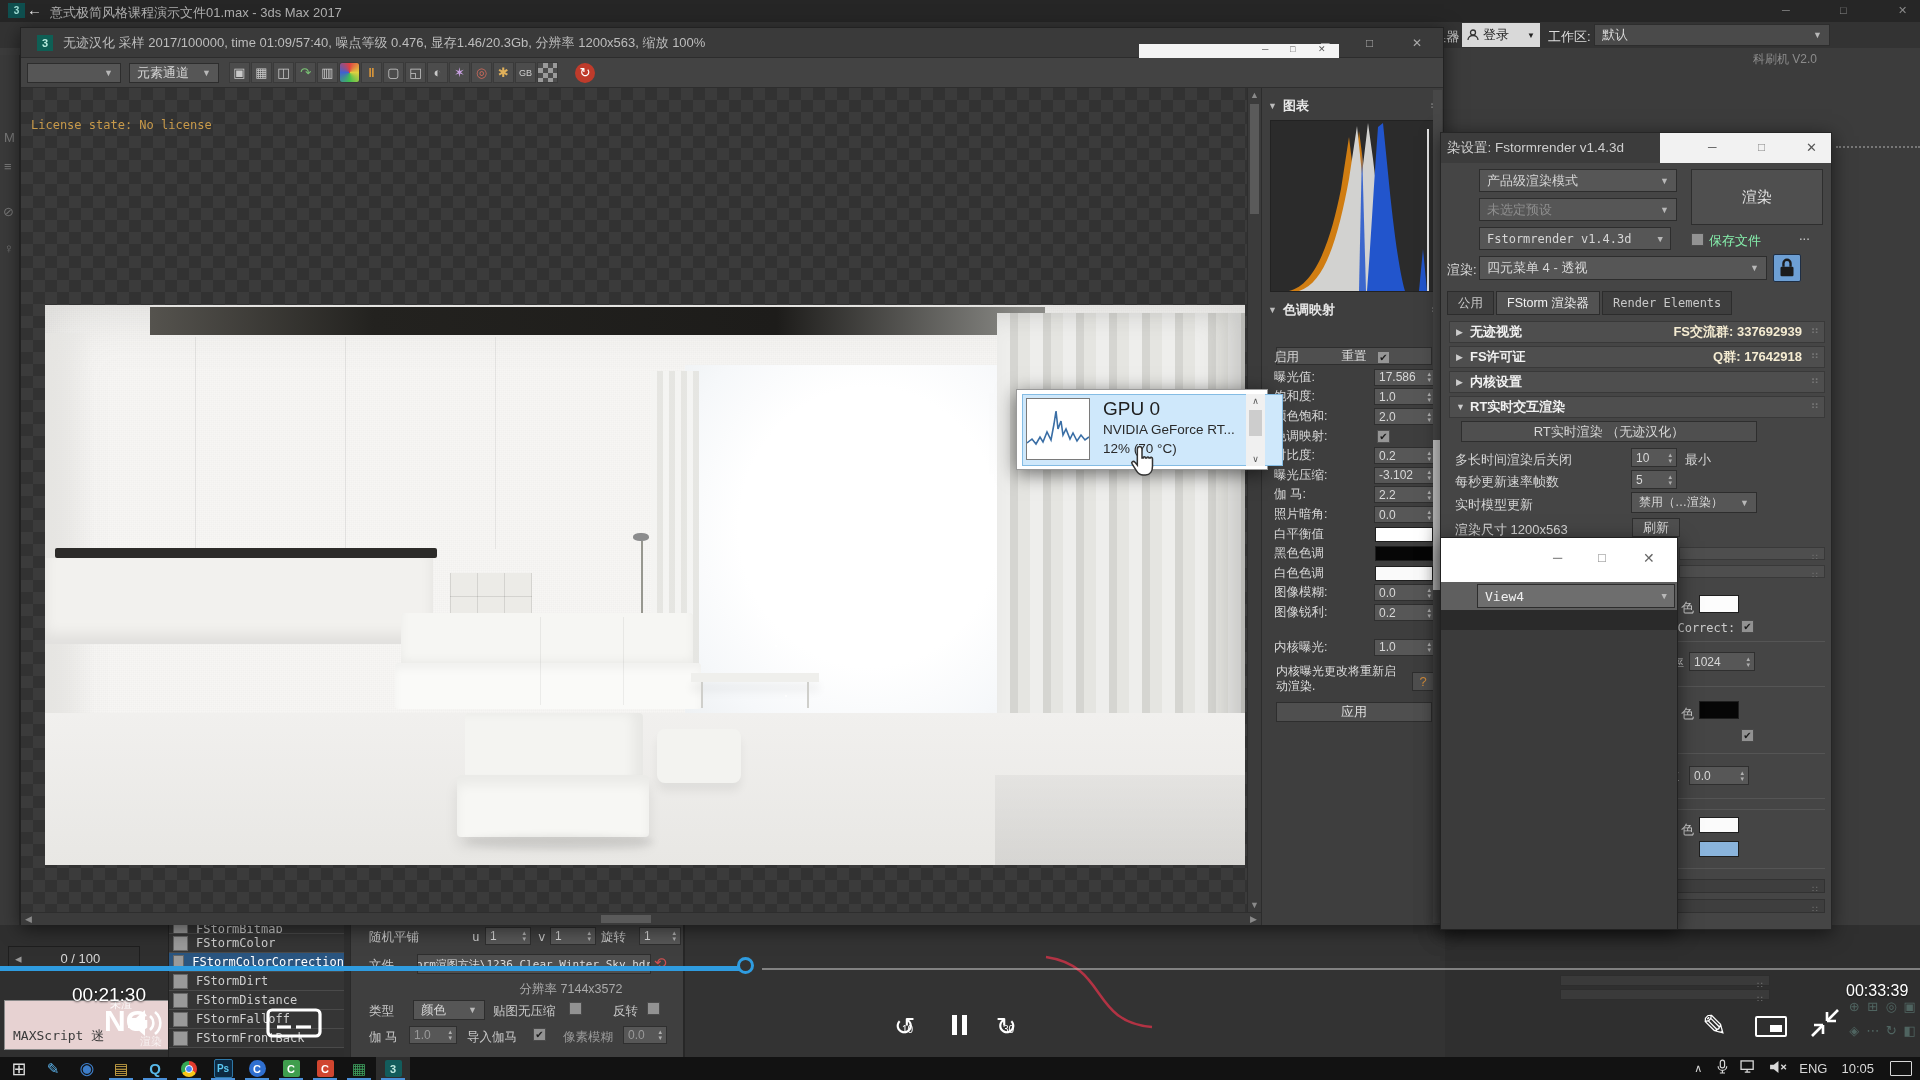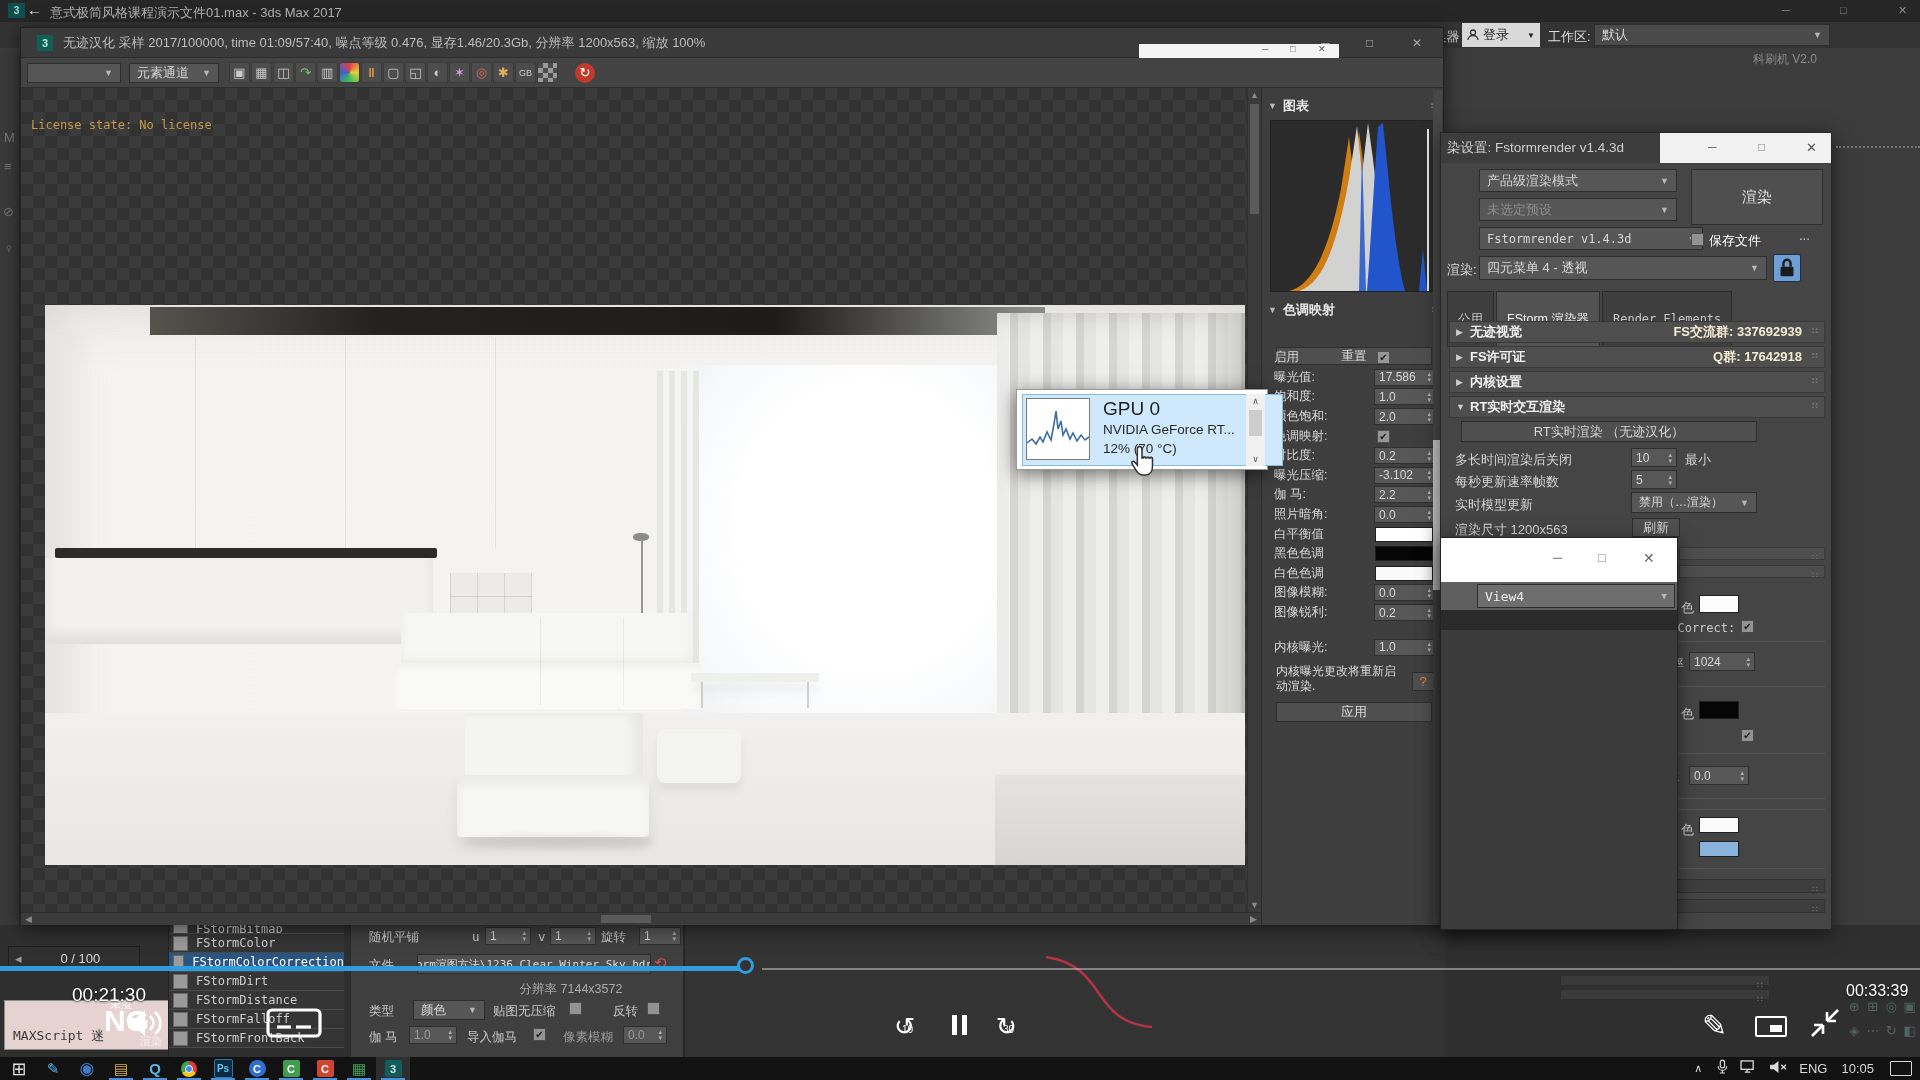--- a/index.html
+++ b/index.html
@@ -38,21 +38,21 @@
   .tm-row.mt{margin-top:15px;}
   .tm-row .val{width:62px;height:17px;}
   .t-check .val{width:13px;height:13px;background:#969696;border:1px solid #4f4f4f;color:#1c1c1c;
      font-size:10px;line-height:12px;text-align:center;padding:0;margin-right:46px;display:block;}
   .tm-row .sw{width:56px;height:13px;margin-right:3px;border:1px solid #1f1f1f;}
   
   .roll{position:relative;height:20px;background:#4e4e4e;border:1px solid #393939;color:#f2f2f2;
     display:flex;align-items:center;font-weight:bold;margin-bottom:3px;padding:0 6px;font-size:13px;}
   .roll .ra{width:14px;font-size:9px;color:#ccc;font-weight:normal;}
   .roll .rr{margin-left:auto;margin-right:16px;color:#f5ecd2;}
-  .tab{height:22px;padding:16px 10px;background:#3e3e3e;border:1px solid #2c2c2c;display:flex;align-items:center;color:#c8c8c8;margin-right:2px;font-size:12.5px;}
+  .tab{height:22px;padding:0 10px;background:#3e3e3e;border:1px solid #2c2c2c;display:flex;align-items:center;color:#c8c8c8;margin-right:2px;font-size:12.5px;}
   .tab.active{background:#525252;color:#f2f2f2;}
   .tab.mono{font-family:"DejaVu Sans Mono",monospace;font-size:12px;}
   
   .mat-row{position:relative;height:18px;display:flex;align-items:center;border-bottom:1px solid #4a4a4a;
     background:#353535;color:#cfcfcf;font-family:"DejaVu Sans Mono",monospace;font-size:12px;padding-left:4px;}
   .mat-row .msw{width:13px;height:13px;background:#9a9a9a;border:1px solid #666;margin-right:8px;}
   .mat-row.sel{background:#2a5580;color:#fff;}
   .mat-row.clip{height:8px;overflow:hidden;}
   
   #taskbar{background:#121212;}
@@ -515,27 +515,27 @@
     </div>
 
     <div class="abs dd" style="left:38px;top:36px;width:198px;height:23px;">
         <span>产品级渲染模式</span>
         <span class="arr">▼</span>
       </div>
     <div class="abs dd" style="left:38px;top:65px;width:198px;height:23px;color:#8e8e8e;">
         <span>未选定预设</span>
         <span class="arr">▼</span>
       </div>
-    <div class="abs dd mono" style="left:38px;top:94px;width:224px;height:23px;font-size:12px;">
+    <div class="abs dd mono" style="left:38px;top:94px;width:192px;height:23px;font-size:12px;">
         <span>Fstormrender v1.4.3d</span>
         <span class="arr">▼</span>
       </div>
     <div class="abs btn" style="left:250px;top:36px;width:132px;height:56px;font-size:15px;color:#e4e4e4;">渲染</div>
     <span class="abs chk empty" style="left:250px;top:100px;">✔</span>
-    <span class="abs" style="left:268px;top:99px;color:#ffffff;">保存文件</span>
+    <span class="abs" style="left:268px;top:99px;color:#86efac;">保存文件</span>
     <span class="abs" style="left:358px;top:95px;color:#ccc;">...</span>
 
     <span class="abs" style="left:6px;top:128px;color:#ddd;">渲染:</span>
     <div class="abs dd" style="left:38px;top:123px;width:288px;height:24px;">
         <span>四元菜单 4 - 透视</span>
         <span class="arr">▼</span>
       </div>
     <div class="abs" style="left:332px;top:121px;width:28px;height:28px;background:#6d9fd4;border:1px solid #1e2e44;border-radius:2px;">
       <svg width="26" height="26" viewBox="0 0 22 22">
           <rect x="5.5" y="10" width="11" height="8" rx="1" fill="#1b1b1b"></rect>

